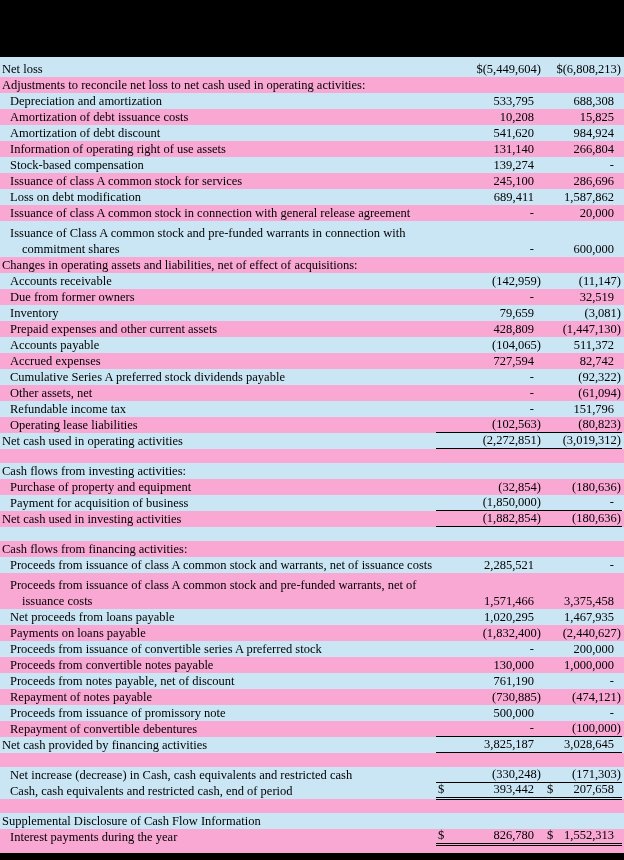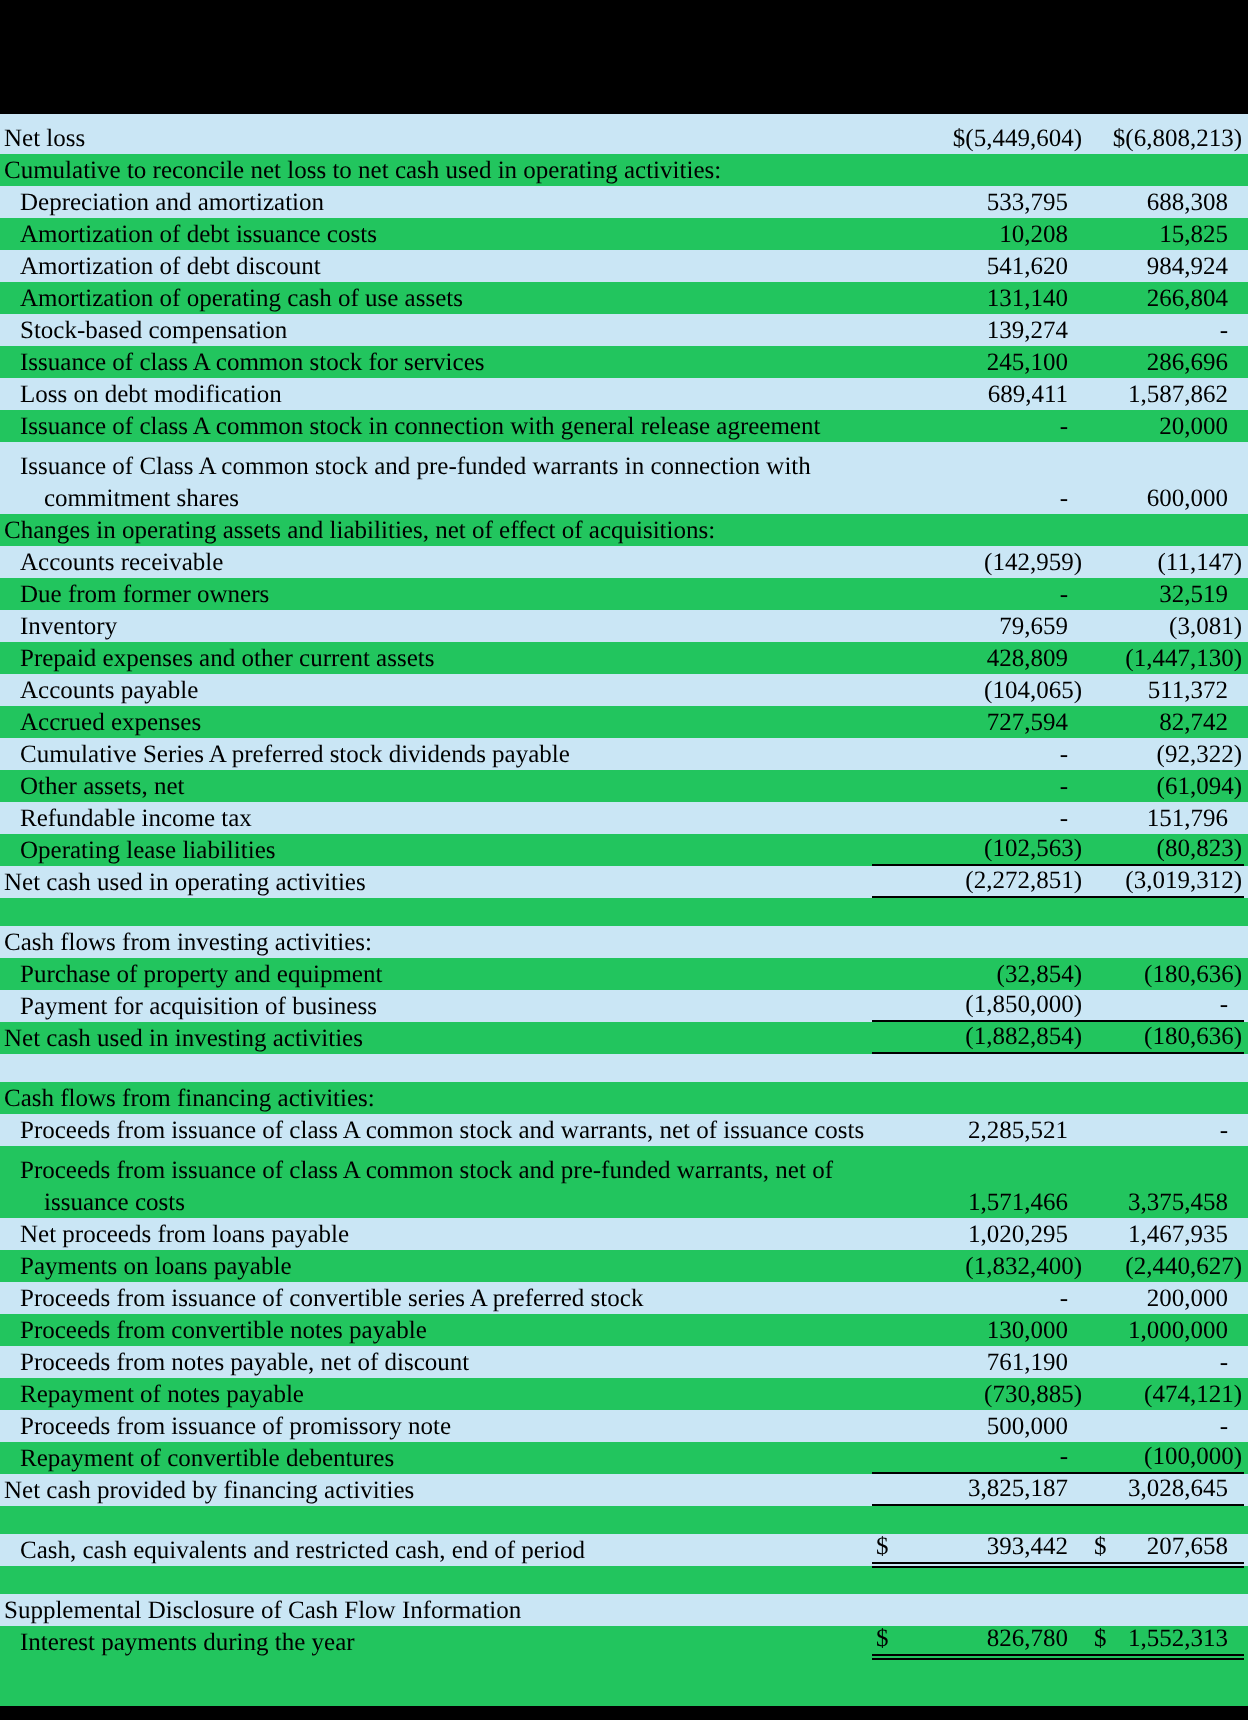--- a/index.html
+++ b/index.html
@@ -1,19 +1,19 @@
 <!DOCTYPE html>
 <html><head>
 <meta charset="utf-8">
 <style>
   * { box-sizing: border-box; margin: 0; padding: 0; }
   html, body { width: 624px; height: 860px; background: #ffffff; overflow: hidden; }
   body { font-family: "Liberation Serif", "DejaVu Serif", serif; color: #000; position: relative; }
 
-  .page { position: relative; width: 624px; height: 860px; background: #22c55e; }
+  .page { position: relative; width: 624px; height: 860px; background: #f9a8d4; }
 
   .bar { position: absolute; left: 0; width: 624px; background: #000; z-index: 5; }
   .bar-top { top: 0; height: 57px; }
   .bar-bottom { bottom: 0; height: 7px; }
 
   .statement { position: absolute; top: 57px; left: 0; width: 624px; }
 
   .row { display: flex; align-items: center; height: 16px; font-size: 12.5px; line-height: 15px; padding-right: 2px; }
   .row.two { height: 36px; align-items: flex-end; }
   .row.shade { background: #cae6f5; }
@@ -47,41 +47,41 @@
 <div class="page">
   <div class="bar bar-top"></div>
   <div class="statement">
       <div class="row shade sliver"></div>
       <div class="row shade">
         <div class="label ind0">Net loss</div>
         <div class="num c1"><span class="val paren">$(5,449,604)</span></div>
         <div class="num c2"><span class="val paren">$(6,808,213)</span></div>
       </div>
       <div class="row">
-        <div class="label ind0">Cumulative to reconcile net loss to net cash used in operating activities:</div>
+        <div class="label ind0">Adjustments to reconcile net loss to net cash used in operating activities:</div>
         <div class="num c1"></div>
         <div class="num c2"></div>
       </div>
       <div class="row shade">
         <div class="label ind1">Depreciation and amortization</div>
         <div class="num c1"><span class="val plain">533,795</span></div>
         <div class="num c2"><span class="val plain">688,308</span></div>
       </div>
       <div class="row">
         <div class="label ind1">Amortization of debt issuance costs</div>
         <div class="num c1"><span class="val plain">10,208</span></div>
         <div class="num c2"><span class="val plain">15,825</span></div>
       </div>
       <div class="row shade">
         <div class="label ind1">Amortization of debt discount</div>
         <div class="num c1"><span class="val plain">541,620</span></div>
         <div class="num c2"><span class="val plain">984,924</span></div>
       </div>
       <div class="row">
-        <div class="label ind1">Amortization of operating cash of use assets</div>
+        <div class="label ind1">Information of operating right of use assets</div>
         <div class="num c1"><span class="val plain">131,140</span></div>
         <div class="num c2"><span class="val plain">266,804</span></div>
       </div>
       <div class="row shade">
         <div class="label ind1">Stock-based compensation</div>
         <div class="num c1"><span class="val plain">139,274</span></div>
         <div class="num c2"><span class="val plain">-</span></div>
       </div>
       <div class="row">
         <div class="label ind1">Issuance of class A common stock for services</div>
@@ -246,20 +246,25 @@
         <div class="num c1 rule-single"><span class="val plain">-</span></div>
         <div class="num c2 rule-single"><span class="val paren">(100,000)</span></div>
       </div>
       <div class="row shade">
         <div class="label ind0">Net cash provided by financing activities</div>
         <div class="num c1 rule-single"><span class="val plain">3,825,187</span></div>
         <div class="num c2 rule-single"><span class="val plain">3,028,645</span></div>
       </div>
       <div class="row spacer"></div>
       <div class="row shade">
+        <div class="label ind1">Net increase (decrease) in Cash, cash equivalents and restricted cash</div>
+        <div class="num c1 rule-single"><span class="val paren">(330,248)</span></div>
+        <div class="num c2 rule-single"><span class="val paren">(171,303)</span></div>
+      </div>
+      <div class="row shade">
         <div class="label ind1">Cash, cash equivalents and restricted cash, end of period</div>
         <div class="num c1 rule-double dollar">
           <span class="cur">$</span>
           <span class="val plain">393,442</span>
         </div>
         <div class="num c2 rule-double dollar">
           <span class="cur">$</span>
           <span class="val plain">207,658</span>
         </div>
       </div>

